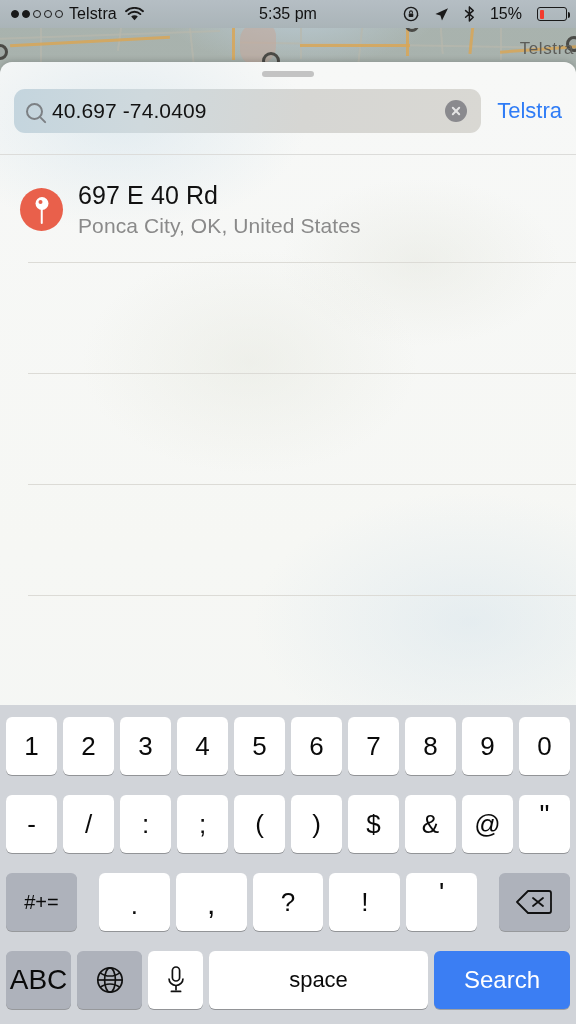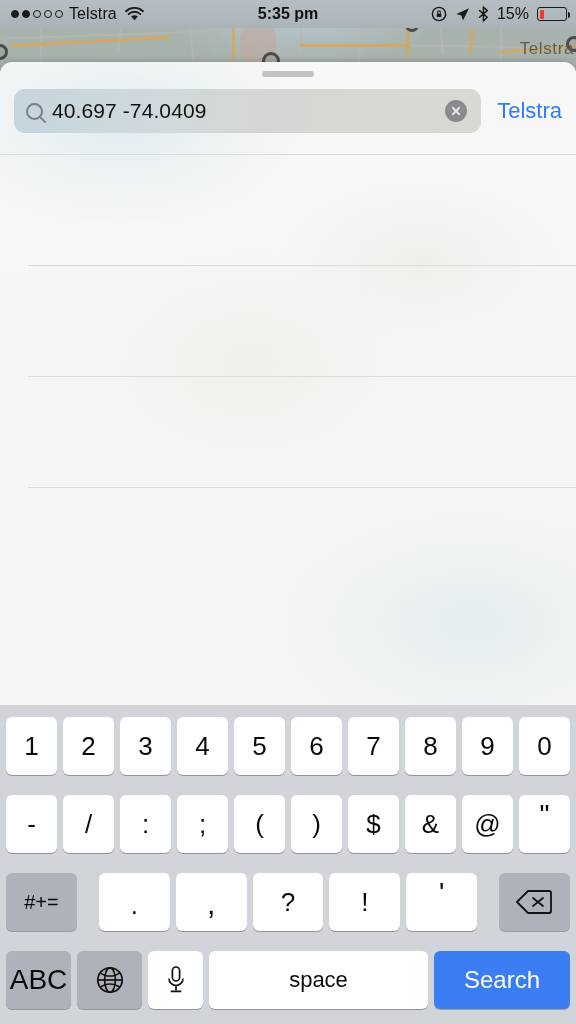--- a/index.html
+++ b/index.html
@@ -38,22 +38,22 @@
     position:absolute; left:0; top:0; width:576px; height:28px;
     display:flex; align-items:center; z-index:30;
     color:#111; font-size:16px;
     background:linear-gradient(180deg,#b5bec4 0%, #aab4b8 100%);
   }
   .sb-left { display:flex; align-items:center; gap:6px; padding-left:11px; flex:0 0 auto; }
   .sb-dots { display:flex; align-items:center; gap:3px; }
   .sb-dot { width:8px; height:8px; border-radius:50%; border:1.4px solid #1a1a1a; }
   .sb-dot.filled { background:#1a1a1a; }
   .sb-carrier { font-size:16px; color:#111; letter-spacing:.1px; }
-  .sb-center { position:absolute; left:0; right:0; text-align:center; font-size:16px; font-weight:bold; color:#111; }
-  .sb-right { margin-left:auto; display:flex; align-items:center; gap:8px; padding-right:9px; }
+  .sb-center { position:absolute; left:0; right:0; text-align:center; font-size:16px; font-weight:normal; color:#111; }
+  .sb-right { margin-left:auto; display:flex; align-items:center; gap:15px; padding-right:9px; }
   .sb-pct { font-size:16px; color:#111; }
   .batt { position:relative; width:30px; height:14px; border:1.4px solid #1a1a1a; border-radius:3px; }
   .batt::after { content:""; position:absolute; right:-4px; top:4px; width:2.5px; height:6px; background:#1a1a1a; border-radius:0 2px 2px 0; }
   .batt-fill { position:absolute; left:1.5px; top:1.5px; bottom:1.5px; width:15%; background:#f33b2e; border-radius:1px; }
 
   
   .panel {
     position:absolute; left:0; top:62px; width:576px; height:819px;
     background:linear-gradient(180deg,#f7f8f7 0%, #f6f7f4 60%, #f4f6f4 100%);
     border-radius:12px 12px 0 0;
@@ -255,20 +255,31 @@
         <span class="mag"></span>
         <span class="search-text" title="Search for a place or address">40.697 -74.0409</span>
         <span class="clear-btn"></span>
       </div>
       <button class="cancel-btn">Telstra</button>
     </div>
 
     <div class="panel-divider"></div>
 
     <div class="results">
+      <div class="result-row">
+        <div class="pin-badge">
+          <span class="pin-head"></span>
+          <span class="pin-stem"></span>
+        </div>
+        <div class="result-texts">
+          <div class="result-title">697 E 40 Rd</div>
+          <div class="result-sub">Ponca City, OK, United States</div>
+        </div>
+        <div class="sep" style="bottom:0;"></div>
+      </div>
       <div class="empty-row">
         <div class="sep" style="bottom:0;"></div>
       </div>
       <div class="empty-row">
         <div class="sep" style="bottom:0;"></div>
       </div>
       <div class="empty-row">
         <div class="sep" style="bottom:0;"></div>
       </div>
       <div class="empty-row">

